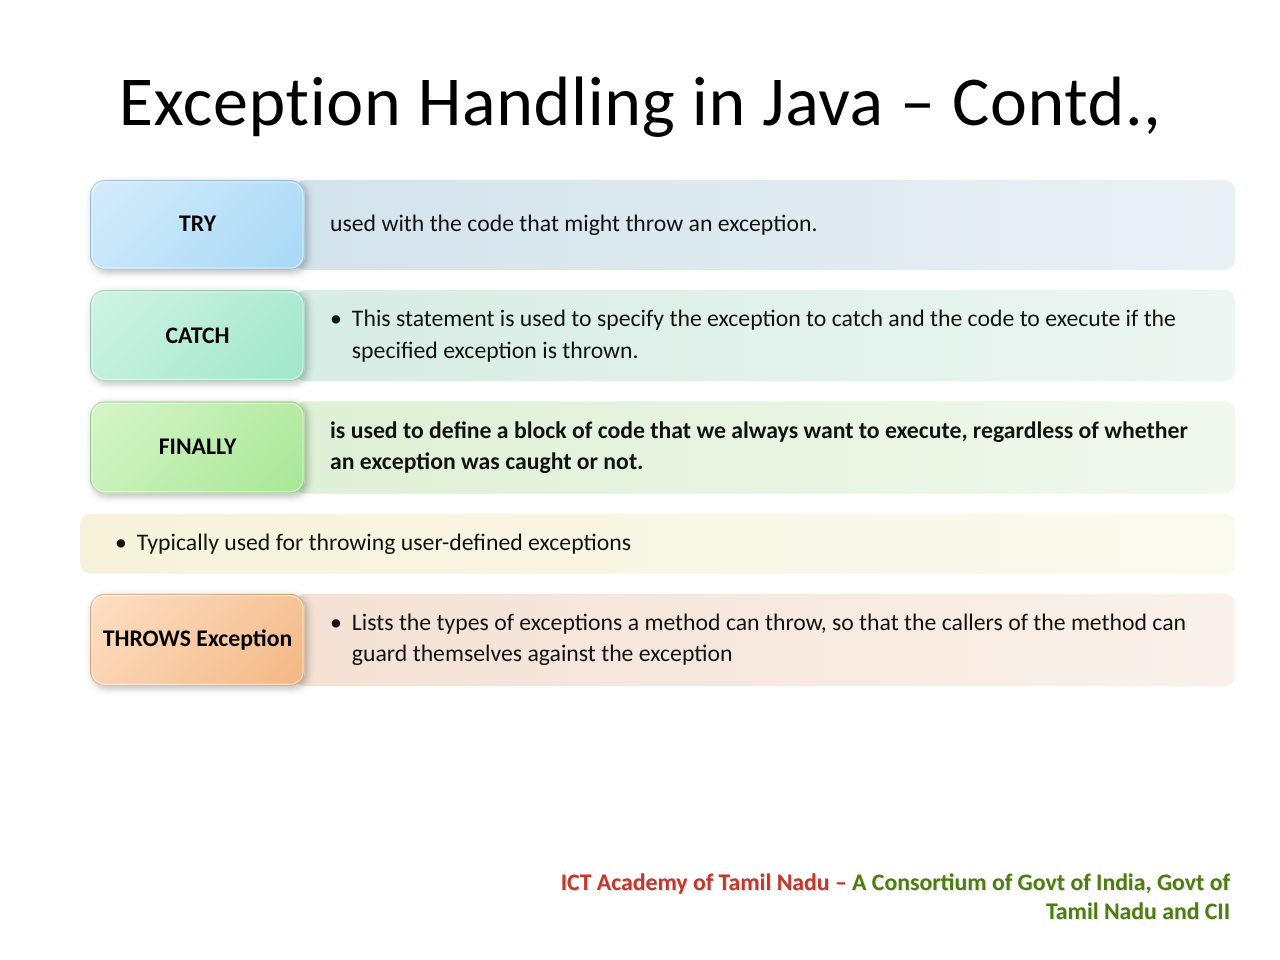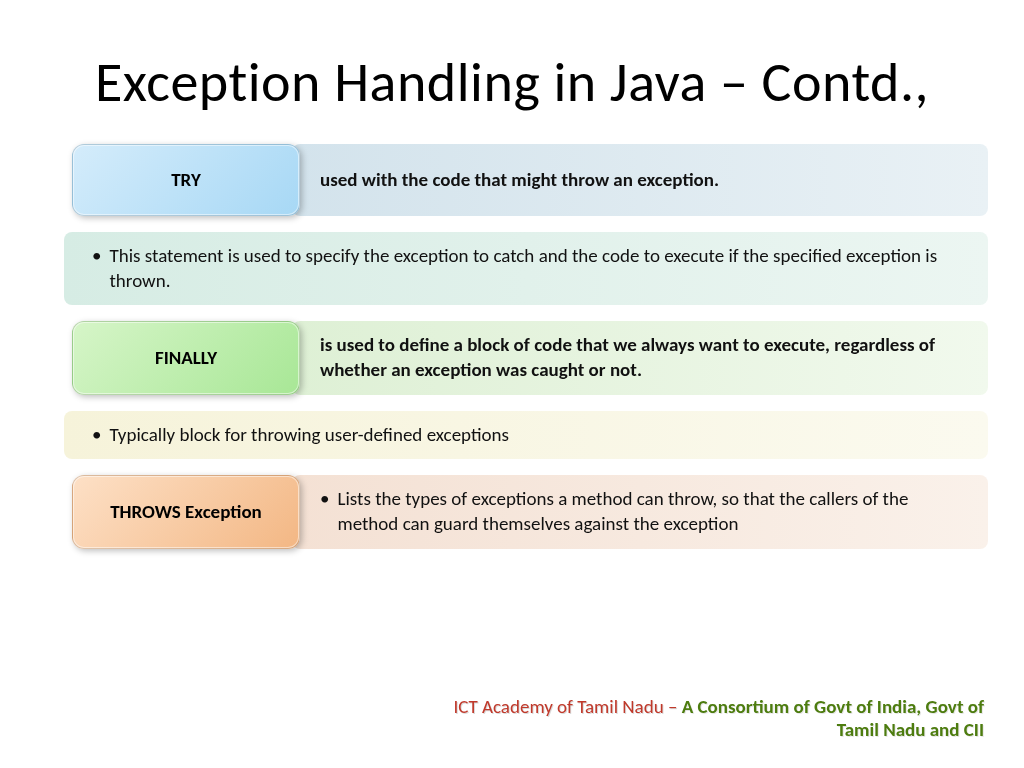--- a/index.html
+++ b/index.html
@@ -23,21 +23,21 @@
   .rows {
     padding: 0 36px 0 72px;
   }
   .row {
     display: flex;
     align-items: stretch;
     margin-bottom: 16px;
     position: relative;
   }
   .tab {
-    width: 228px;
+    width: 172px;
     min-height: 72px;
     border-radius: 12px;
     display: flex;
     align-items: center;
     justify-content: center;
     font-weight: 700;
     font-size: 19px;
     color: #000;
     text-align: center;
     box-shadow: 2px 2px 6px rgba(0,0,0,0.25), inset 0 0 0 1px rgba(255,255,255,0.5);
@@ -61,41 +61,41 @@
   .desc .bullet {
     display: flex;
     align-items: flex-start;
   }
   .desc .dot {
     margin-right: 8px;
     line-height: 1.3;
   }
   
   .tab-try     { background: linear-gradient(135deg, #d4ecfb 0%, #a7d8f5 100%); }
-  .desc-try    { background: linear-gradient(to right, #d3e3ec 0%, #e9f1f5 100%); font-weight: bold; }
+  .desc-try    { background: linear-gradient(to right, #d3e3ec 0%, #e9f1f5 100%); }
   .tab-catch   { background: linear-gradient(135deg, #d0f4e4 0%, #9fe6cc 100%); }
   .desc-catch  { background: linear-gradient(to right, #d6ece4 0%, #ecf6f2 100%); }
   .tab-finally { background: linear-gradient(135deg, #d6f5c8 0%, #a8e796 100%); }
   .desc-finally{ background: linear-gradient(to right, #def0d5 0%, #f1f9ed 100%); font-weight: bold; }
   .tab-throw   { background: linear-gradient(135deg, #fdf9cf 0%, #f6ef8f 100%); }
   .desc-throw  { background: linear-gradient(to right, #f6f3da 0%, #fbfaef 100%); }
   .tab-throws  { background: linear-gradient(135deg, #fde0c6 0%, #f3b784 100%); }
   .desc-throws { background: linear-gradient(to right, #f4e1d4 0%, #faf1ea 100%); }
 
   .footer {
     position: absolute;
     bottom: 26px;
     right: 40px;
     text-align: right;
     font-size: 19px;
     line-height: 1.25;
     max-width: 560px;
   }
   .footer .org {
-    font-weight: 400;
+    font-weight: 700;
     color: #c0392b;
     text-shadow: 1px 1px 0 rgba(0,0,0,0.15);
     text-align: center;
   }
   .footer .rest {
     font-weight: 700;
     color: #4d7c0f;
     text-shadow: 1px 1px 0 rgba(0,0,0,0.10);
   }
 </style>
@@ -107,40 +107,41 @@
 <div class="rows">
 
   <div class="row">
     <div class="tab tab-try">TRY</div>
     <div class="desc desc-try">
       <span>used with the code that might throw an exception.</span>
     </div>
   </div>
 
   <div class="row">
+    <div class="tab tab-catch">CATCH</div>
     <div class="desc desc-catch">
       <div class="bullet">
           <span class="dot">•</span>
         <span>This statement is used to specify the exception to catch and the code to execute if the specified exception is thrown.</span>
       </div>
     </div>
   </div>
 
   <div class="row">
     <div class="tab tab-finally">FINALLY</div>
     <div class="desc desc-finally">
       <span>is used to define a block of code that we always want to execute, regardless of whether an exception was caught or not.</span>
     </div>
   </div>
 
   <div class="row">
     <div class="desc desc-throw">
       <div class="bullet">
           <span class="dot">•</span>
-        <span>Typically block for throwing user-defined exceptions</span>
+        <span>Typically used for throwing user-defined exceptions</span>
       </div>
     </div>
   </div>
 
   <div class="row">
     <div class="tab tab-throws">THROWS Exception</div>
     <div class="desc desc-throws">
       <div class="bullet">
           <span class="dot">•</span>
         <span>Lists the types of exceptions a method can throw, so that the callers of the method can guard themselves against the exception</span>

